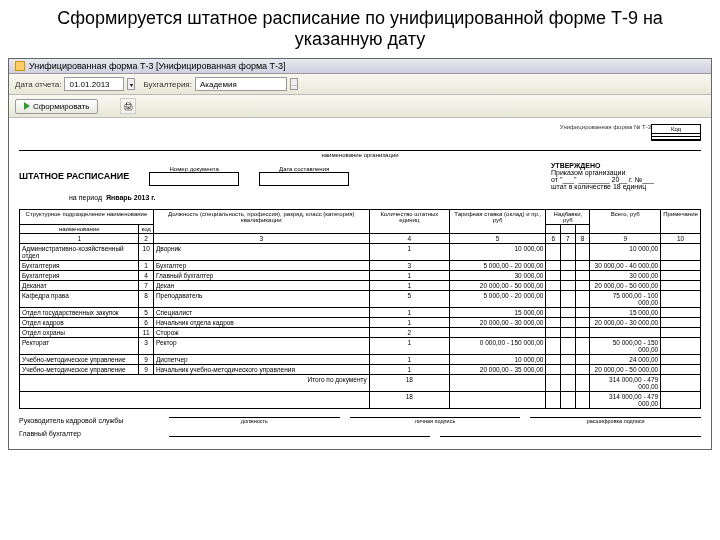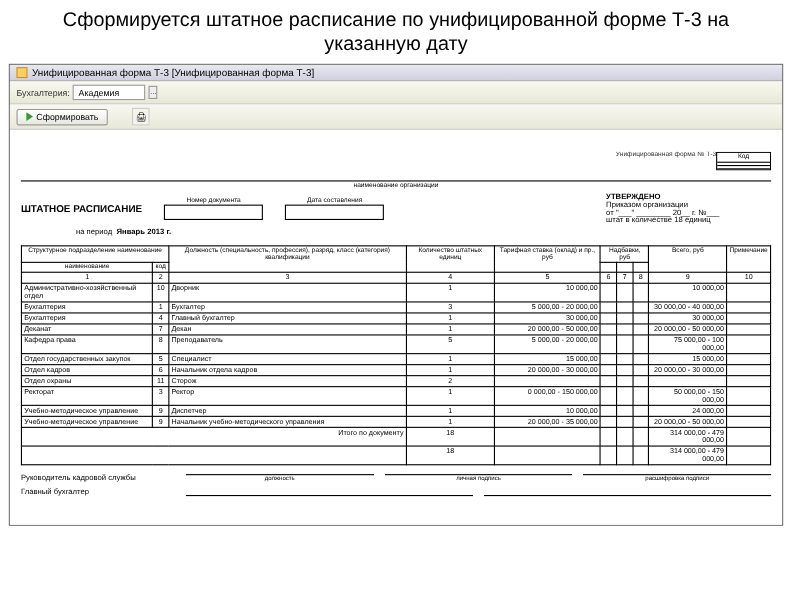--- a/index.html
+++ b/index.html
@@ -6,27 +6,27 @@
 body{font-family:Arial,sans-serif;font-size:8px;background:#fff;width:720px;height:540px;overflow:hidden}
 .slide-title{font-size:18px;text-align:center;padding:8px 40px;color:#000}
 .app-window{border:1px solid #666;margin:0 8px}
 .titlebar{background:linear-gradient(#e8e8f0,#d0d0e0);padding:2px 6px;font-size:9px;border-bottom:1px solid #999;display:flex;align-items:flex-start;gap:4px}
 .ti{width:10px;height:10px;background:#fc6;border:1px solid #c90}
 .toolbar{background:linear-gradient(#f8f8f0,#e8e8d8);padding:3px 6px;border-bottom:1px solid #bbb;display:flex;align-items:center;gap:8px;font-size:8px}
 .fld{display:flex;align-items:center;gap:3px}
 .fld label{color:#333}
 .input{border:1px solid #999;background:#fff;padding:1px 4px;font-size:8px;height:14px}
 .date-input{width:60px}
-.org-input{width:66px}
+.org-input{width:92px}
 .dd{width:8px;height:12px;background:#eee;border:1px solid #999;display:inline-flex;align-items:center;justify-content:center;font-size:6px}
 .toolbar2{background:linear-gradient(#f8f8f0,#e8e8d8);padding:3px 6px;border-bottom:1px solid #bbb;display:flex;align-items:center;gap:22px}
 .btn-gen{background:linear-gradient(#fff,#e8e8e0);border:1px solid #999;border-radius:2px;padding:2px 8px;font-size:8px;display:flex;align-items:center;gap:3px;cursor:pointer}
 .play{width:0;height:0;border-left:6px solid #393;border-top:4px solid transparent;border-bottom:4px solid transparent}
 .icon-btn{width:16px;height:16px;background:#f4f4ec;border:1px solid #ccc;display:flex;align-items:center;justify-content:center;font-size:8px}
-.doc{background:#fff;padding:20px 10px;font-size:7px}
+.doc{background:#fff;padding:6px 10px;font-size:7px}
 .form-name{text-align:right;font-size:6px;color:#333;margin-bottom:2px}
 .line{border-bottom:1px solid #000;height:10px;margin-bottom:1px}
 .sub{font-size:6px;text-align:center}
 .meta-row{display:flex;justify-content:center;gap:20px;margin:6px 0;align-items:flex-start}
 .meta-box{text-align:center}
 .meta-box .box{border:1px solid #000;width:90px;height:14px;margin-bottom:1px}
 .title-row{display:flex;align-items:center;gap:20px;margin:4px 0}
 .doc-title{font-weight:bold;font-size:9px}
 .approve{text-align:left;font-size:7px;margin-left:auto;width:150px}
 .period{margin:4px 0 8px 50px;font-size:7px}
@@ -40,29 +40,34 @@
 .sig-row{display:flex;gap:10px;margin-bottom:6px;align-items:flex-end}
 .sig-label{width:140px}
 .sig-line{border-bottom:1px solid #000;flex:1;position:relative}
 .sig-sub{font-size:5.5px;text-align:center}
 .code-box{float:right;border:1px solid #000;width:50px;font-size:6px}
 .code-box div{border-bottom:1px solid #000;padding:1px;text-align:center}
 </style>
 </head>
 <body>
 
-<div class="slide-title">Сформируется штатное расписание по унифицированной форме Т-3 на указанную дату</div>
+<div class="slide-title">Сформируется штатное расписание по унифицированной форме Т-9 на указанную дату</div>
 
 <div class="app-window">
   <div class="titlebar">
     <span class="ti"></span>
     <span>Унифицированная форма Т-3 [Унифицированная форма Т-3]</span>
   </div>
 
   <div class="toolbar">
+    <div class="fld">
+      <label>Дата отчета:</label>
+      <input class="input date-input" value="01.01.2013" style="">
+      <span class="dd">▾</span>
+    </div>
     <div class="fld">
       <label>Бухгалтерия:</label>
       <input class="input org-input" value="Академия" style="">
       <span class="dd">…</span>
     </div>
   </div>
 
   <div class="toolbar2">
     <button class="btn-gen">
       <span class="play"></span>

